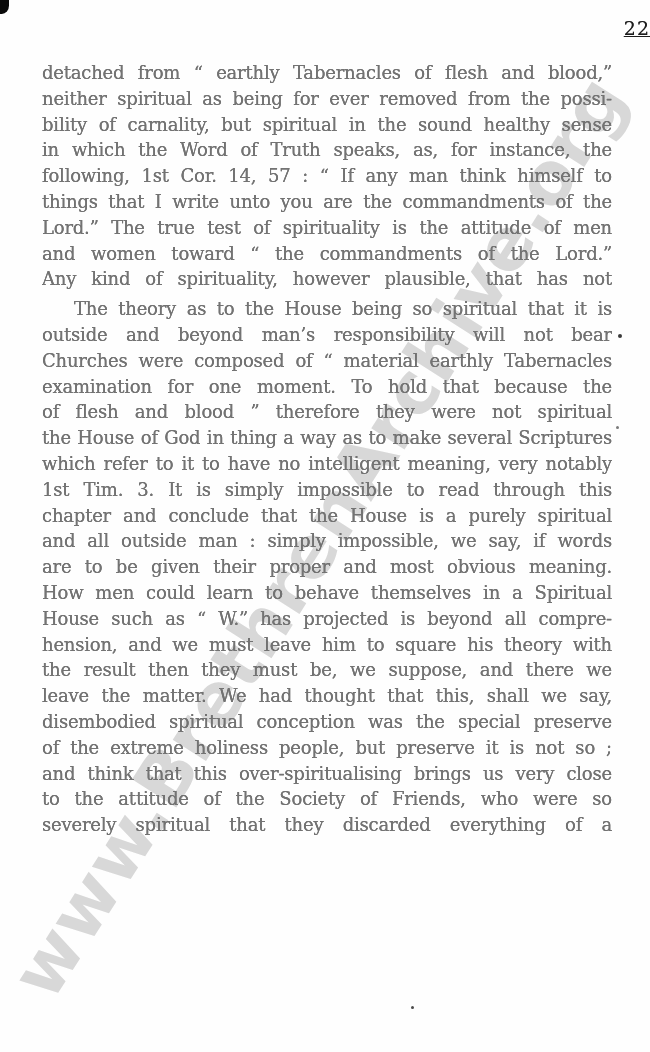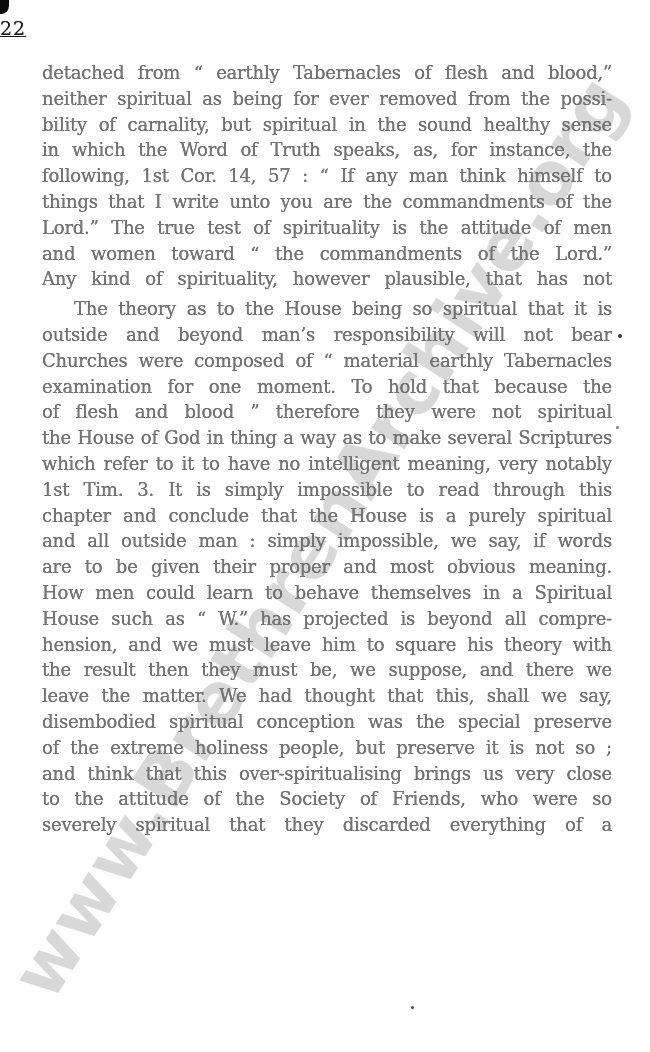--- a/index.html
+++ b/index.html
@@ -23,21 +23,21 @@
     font-size: 72px;
     letter-spacing: 1px;
     color: #d8d8d8;
     white-space: nowrap;
     z-index: 0;
     user-select: none;
   }
   .page-number {
     position: absolute;
     top: 16px; left: 0; width: 100%;
-    text-align: left;
+    text-align: right;
     font-size: 19px;
     line-height: 24px;
     letter-spacing: 1px;
     color: #1c1c1c;
     text-shadow: 0 0 0.4px rgba(0,0,0,0.55);
     z-index: 1;
     text-decoration: underline;
   }
   .content {
     position: absolute;

